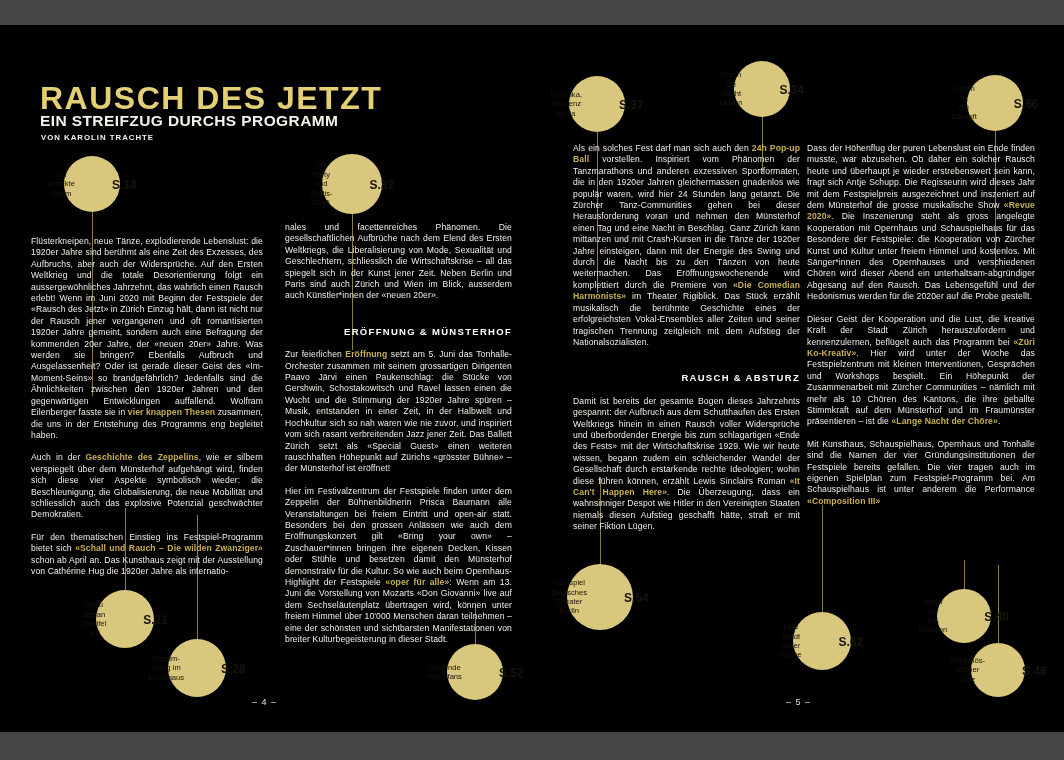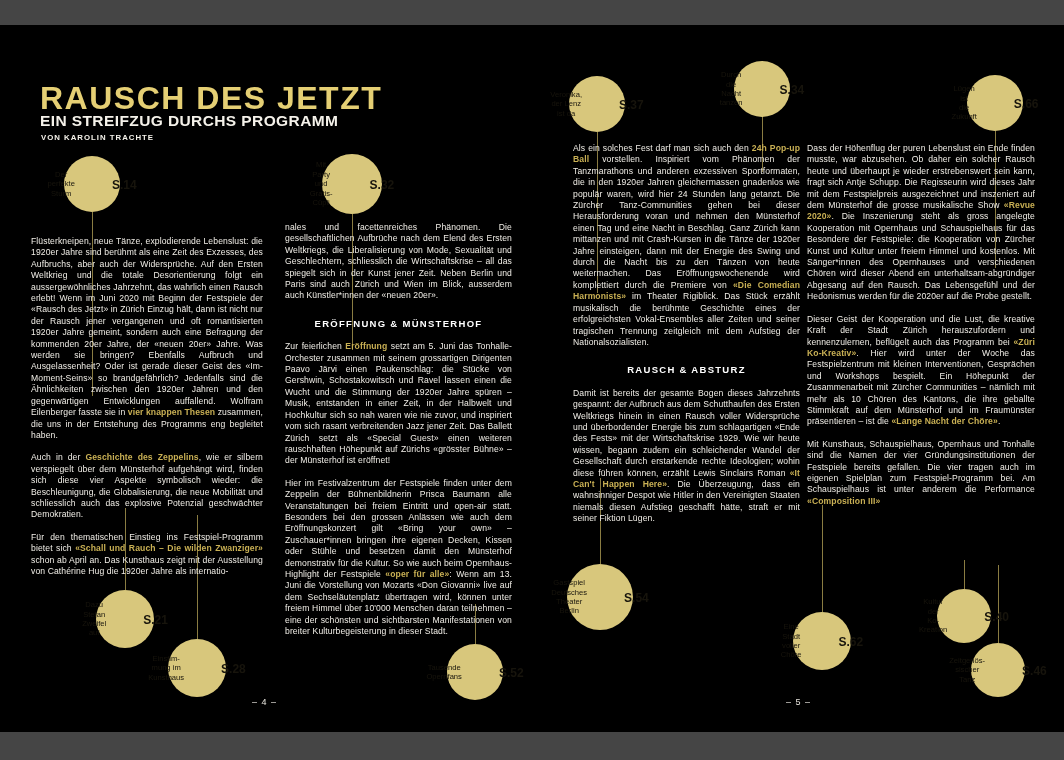--- a/index.html
+++ b/index.html
@@ -15,21 +15,21 @@
               letter-spacing:.4px;color:#f5f2ea;white-space:nowrap;z-index:2;}
   .page-byline{position:absolute;left:41px;top:133px;font-size:7.8px;font-weight:bold;
               letter-spacing:1px;color:#f5f2ea;white-space:nowrap;z-index:2;}
 
   .column{position:absolute;z-index:2;text-align:justify;color:#f1eee7;
           font-size:8.6px;line-height:11.4px;letter-spacing:.1px;}
   .column p{margin:0 0 11px 0;}
   .column p:last-child{margin-bottom:0;}
   .gold{color:#c9b054;font-weight:bold;}
   .section-heading{color:#ffffff;font-weight:bold;font-size:9.5px;letter-spacing:1.3px;
-          margin:16px 0 12px 0;text-align:center;}
+          margin:24px 0 12px 0;text-align:right;}
 
   #col1{left:31px;top:236px;width:232px;}
   #col2{left:285px;top:222px;width:227px;}
   #col3{left:573px;top:143px;width:227px;}
   #col4{left:807px;top:143px;width:228px;}
 
   .hang-line{position:absolute;width:1px;background:#8a7c42;z-index:1;}
   .badge{position:absolute;border-radius:50%;background:#d8c77c;z-index:3;
          display:flex;flex-direction:row;align-items:center;justify-content:center;
          text-align:center;gap:37px;}

